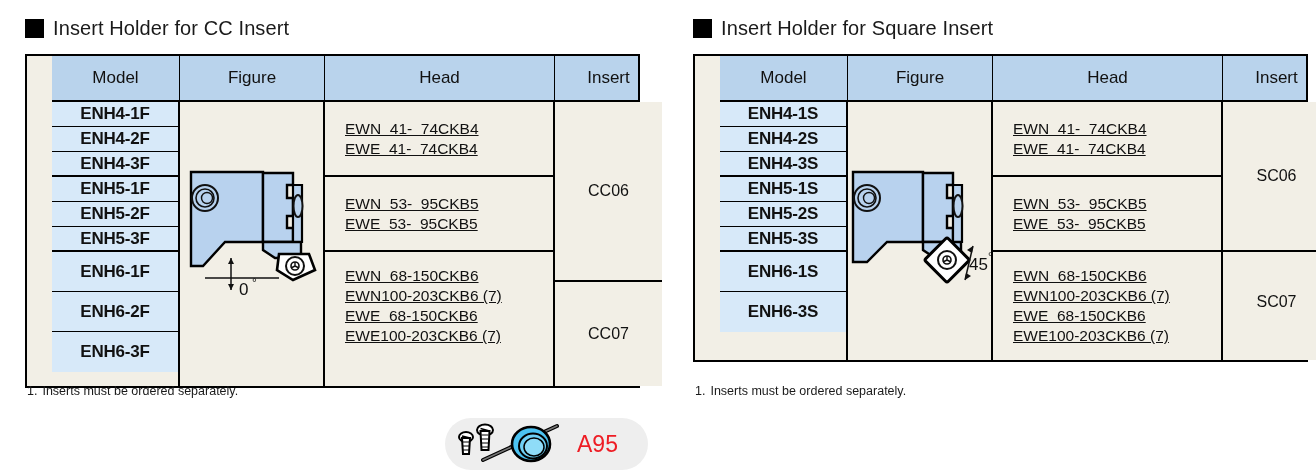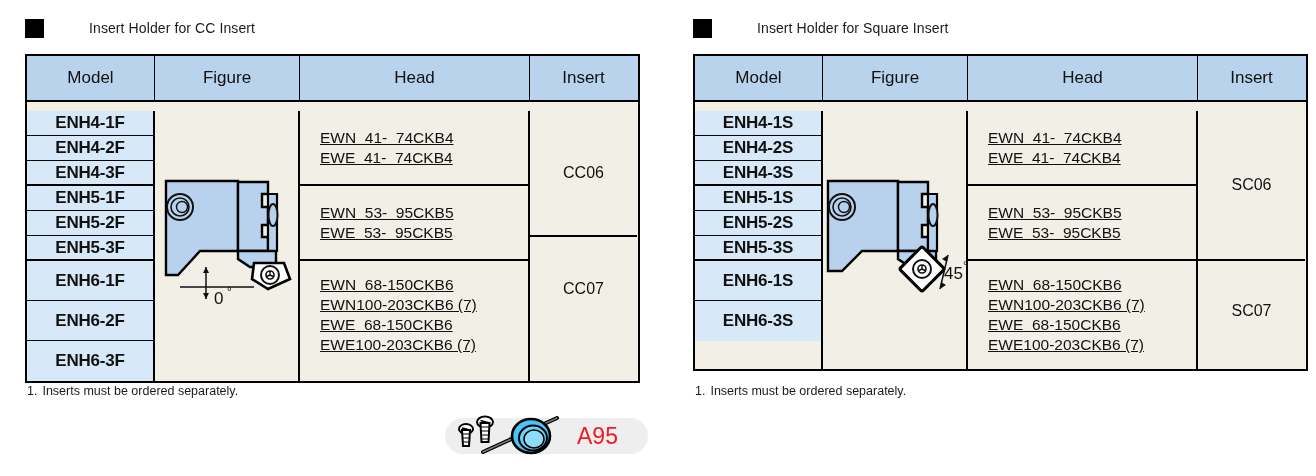--- a/index.html
+++ b/index.html
@@ -19,50 +19,50 @@
   
   .sec-head{
     position:absolute;left:25px;top:14px;
     display:flex;align-items:center;gap:9px;
     height:28px;
   }
   .sec-bullet{
     width:19px;height:19px;background:#000000;display:block;flex:0 0 auto;
   }
   .sec-title{
-    font-size:14px;color:#1a1a1a;line-height:22px;white-space:nowrap;
+    font-size:20px;color:#1a1a1a;line-height:22px;white-space:nowrap;
     letter-spacing:.1px;
-    margin-left:36px;
   }
 
   
   .tbl{
     position:absolute;left:25px;top:54px;
     width:615px;
     border:2.5px solid #000;
     box-sizing:border-box;
     background:#f2efe6;
+    padding-left:25px;
   }
   .thead{
     display:flex;background:#b9d3ec;border-bottom:2.5px solid #000;
     height:44px;
   }
   .thead .cell{
     display:flex;align-items:center;justify-content:center;
     font-size:17px;color:#111;
     border-right:1.6px solid #000;box-sizing:border-box;
   }
   .thead .cell:last-child{border-right:none;}
 
   .col-model{width:128px;flex:0 0 128px;}
   .col-fig{width:145px;flex:0 0 145px;}
   .col-head{width:230px;flex:0 0 230px;}
   .col-ins{width:107px;flex:0 0 107px;}
 
-  .tbody{display:flex;margin-top:9px;}
+  .tbody{display:flex;}
 
   
   .models{
     width:128px;flex:0 0 128px;
     border-right:2.2px solid #000;box-sizing:border-box;
     display:flex;flex-direction:column;
     background:#f2efe6;
   }
   .model-cell{
     background:#d7e9f9;
@@ -117,21 +117,21 @@
   
   .footnote{
     position:absolute;left:27px;top:384px;
     font-size:12.5px;color:#1a1a1a;white-space:nowrap;
   }
   .footnote .num{margin-right:5px;}
 
   
   .badge{
     position:absolute;
-    height:36px;
+    height:52px;
     border-radius:26px;
     background:#eeeeee;
     display:flex;align-items:center;
   }
   .badge.left-b{left:445px;top:418px;width:203px;}
   .badge-art{position:relative;flex:0 0 auto;}
   .badge-code{
     font-size:23px;color:#ee1c24;font-weight:normal;line-height:23px;
   }
 </style>
@@ -208,21 +208,21 @@
 EWE  41-  74CKB4</div>
           <div class="head-cell" style="height:75px">EWN  53-  95CKB5
 EWE  53-  95CKB5</div>
           <div class="head-cell" style="height:108px">EWN  68-150CKB6
 EWN100-203CKB6 (7)
 EWE  68-150CKB6
 EWE100-203CKB6 (7)</div>
         </div>
 
         <div class="inserts">
-          <div class="ins-cell" style="height:126px">CC06</div>
+          <div class="ins-cell" style="height:180px">CC06</div>
           <div class="ins-cell" style="height:104px">CC07</div>
         </div>
 
       </div>
     </div>
 
     <div class="footnote">
       <span class="num">1.</span><span>Inserts must be ordered separately.</span>
     </div>
 

